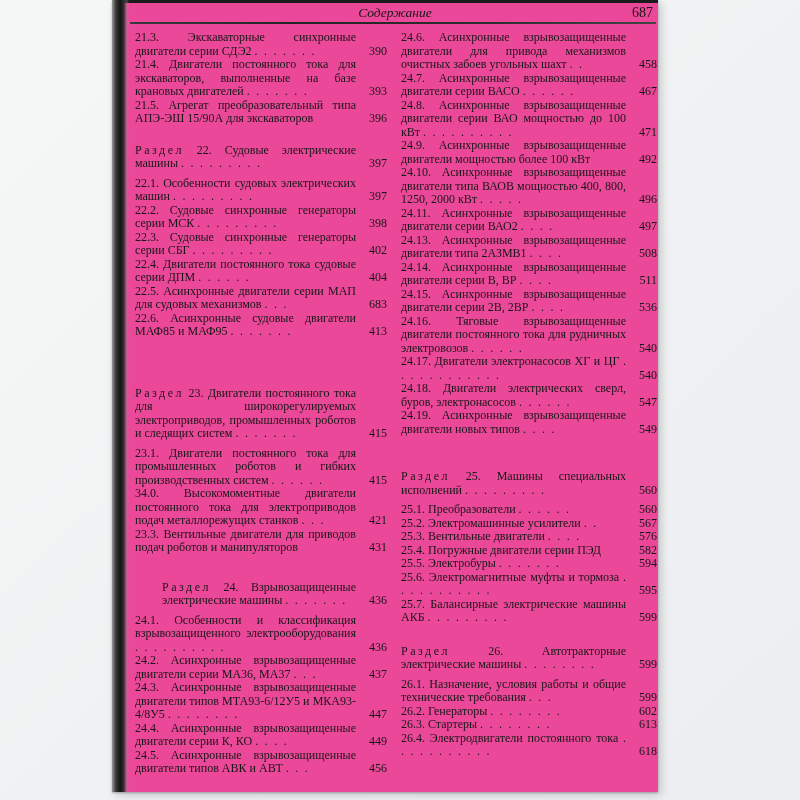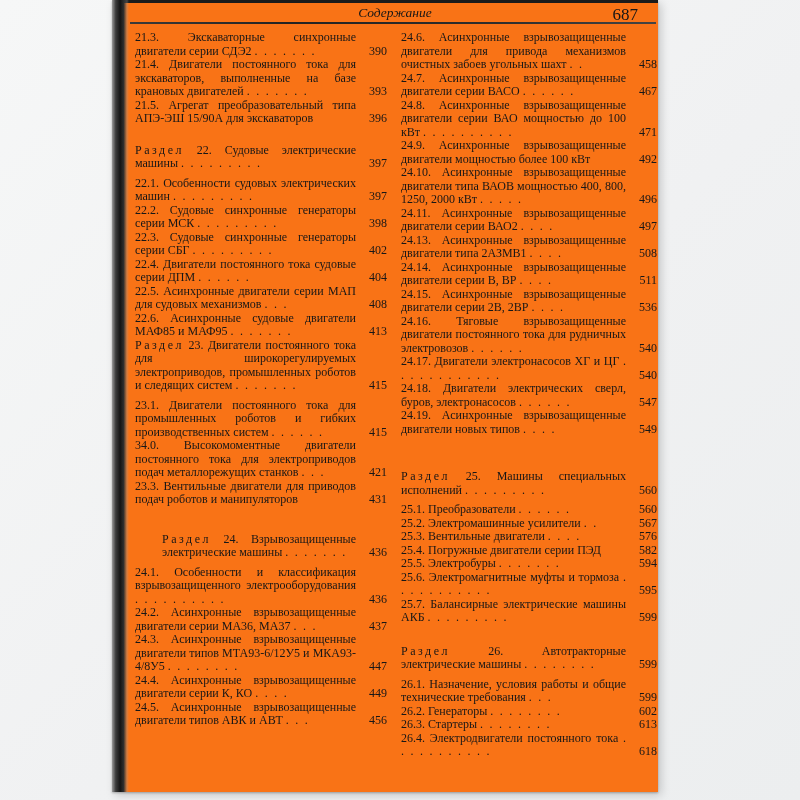--- a/index.html
+++ b/index.html
@@ -9,41 +9,41 @@
     overflow: hidden;
     font-family: "Liberation Serif", "DejaVu Serif", serif;
   }
   .backdrop {
     position: absolute; inset: 0;
     background: linear-gradient(135deg, #f6f7f7 0%, #f0f1f2 55%, #eceeef 100%);
   }
   .page-wrap {
     position: absolute; left: 112px; top: 0;
     width: 546px; height: 792px;
-    background: #f97316;
+    background: #ec4899;
     overflow: hidden;
     box-shadow: 3px 3px 9px rgba(0,0,0,0.18), 0 1px 2px rgba(0,0,0,0.25);
   }
   .binding-shadow {
     position: absolute; left: 0; top: 0; bottom: 0; width: 17px;
     background: linear-gradient(90deg,
       #9b9b9b 0%, #3c3c3c 22%, #141414 48%, #2e2e2e 68%,
       rgba(150,150,150,0.35) 88%, rgba(255,255,255,0) 100%);
   }
   .top-edge {
     position: absolute; top: 0; left: 0; right: 0; height: 3px;
     background: #1b1b1b;
   }
   .header-title {
     position: absolute; top: 5px; left: 22px; width: 522px;
     text-align: center; font-style: italic; font-size: 13.5px; color: #161616;
   }
   .header-pagenum {
-    position: absolute; top: 5px; right: 20px;
-    font-size: 17px; color: #161616; font-family: Liberation Serif, serif;
+    position: absolute; top: 5px; right: 5px;
+    font-size: 14px; color: #161616; font-family: Liberation Serif, serif;
   }
   .header-rule {
     position: absolute; top: 22px; left: 18px; right: 2px; height: 2px;
     background: linear-gradient(90deg, #3a3a3a, #232323 30%, #2e2e2e 70%, #444);
   }
   .toc-col {
     position: absolute; top: 31px;
     color: #171717;
   }
   .col-left  { left: 23px;  width: 252px; }
@@ -79,23 +79,23 @@
 
   <div class="toc-col col-left" id="col-left">
       <div class="entry"><span class="etext">21.3. Экскаваторные синхронные двигатели серии СДЭ2</span> <span class="dots">. . . . . . .</span><span class="page">390</span></div>
       <div class="entry"><span class="etext">21.4. Двигатели постоянного тока для экскаваторов, выполненные на базе крановых двигателей</span> <span class="dots">. . . . . . .</span><span class="page">393</span></div>
       <div class="entry"><span class="etext">21.5. Агрегат преобразовательный типа АПЭ-ЭШ 15/90А для экскаваторов</span><span class="page">396</span></div>
       <div class="entry section" style="margin-top: 18px;"><span class="sec-word">Раздел</span> <span class="sec-num">22.</span> <span class="sec-title">Судовые электрические машины</span> <span class="dots">. . . . . . . . .</span><span class="page">397</span></div>
       <div class="entry"><span class="etext">22.1. Особенности судовых электрических машин</span> <span class="dots">. . . . . . . . .</span><span class="page">397</span></div>
       <div class="entry"><span class="etext">22.2. Судовые синхронные генераторы серии МСК</span> <span class="dots">. . . . . . . . .</span><span class="page">398</span></div>
       <div class="entry"><span class="etext">22.3. Судовые синхронные генераторы серии СБГ</span> <span class="dots">. . . . . . . . .</span><span class="page">402</span></div>
       <div class="entry"><span class="etext">22.4. Двигатели постоянного тока судовые серии ДПМ</span> <span class="dots">. . . . . .</span><span class="page">404</span></div>
-      <div class="entry"><span class="etext">22.5. Асинхронные двигатели серии МАП для судовых механизмов</span> <span class="dots">. . .</span><span class="page">408</span></div>
+      <div class="entry"><span class="etext">22.5. Асинхронные двигатели серии МАП для судовых механизмов</span> <span class="dots">. . .</span><span class="page">683</span></div>
       <div class="entry"><span class="etext">22.6. Асинхронные судовые двигатели МАФ85 и МАФ95</span> <span class="dots">. . . . . . .</span><span class="page">413</span></div>
-      <div class="entry section" style=""><span class="sec-word">Раздел</span> <span class="sec-num">23.</span> <span class="sec-title">Двигатели постоянного тока для широкорегулируемых электроприводов, промышленных роботов и следящих систем</span> <span class="dots">. . . . . . .</span><span class="page">415</span></div>
+      <div class="entry section" style="margin-top: 48px;"><span class="sec-word">Раздел</span> <span class="sec-num">23.</span> <span class="sec-title">Двигатели постоянного тока для широкорегулируемых электроприводов, промышленных роботов и следящих систем</span> <span class="dots">. . . . . . .</span><span class="page">415</span></div>
       <div class="entry"><span class="etext">23.1. Двигатели постоянного тока для промышленных роботов и гибких производственных систем</span> <span class="dots">. . . . . .</span><span class="page">415</span></div>
       <div class="entry"><span class="etext">34.0. Высокомоментные двигатели постоянного тока для электроприводов подач металлорежущих станков</span> <span class="dots">. . .</span><span class="page">421</span></div>
       <div class="entry"><span class="etext">23.3. Вентильные двигатели для приводов подач роботов и манипуляторов</span><span class="page">431</span></div>
       <div class="entry section" style="margin-top: 26px; margin-left: 27px;"><span class="sec-word">Раздел</span> <span class="sec-num">24.</span> <span class="sec-title">Взрывозащищенные электрические машины</span> <span class="dots">. . . . . . .</span><span class="page">436</span></div>
       <div class="entry"><span class="etext">24.1. Особенности и классификация взрывозащищенного электрооборудования</span> <span class="dots">. . . . . . . . . .</span><span class="page">436</span></div>
       <div class="entry"><span class="etext">24.2. Асинхронные взрывозащищенные двигатели серии МА36, МА37</span> <span class="dots">. . .</span><span class="page">437</span></div>
       <div class="entry"><span class="etext">24.3. Асинхронные взрывозащищенные двигатели типов МТА93-6/12У5 и МКА93-4/8У5</span> <span class="dots">. . . . . . . .</span><span class="page">447</span></div>
       <div class="entry"><span class="etext">24.4. Асинхронные взрывозащищенные двигатели серии К, КО</span> <span class="dots">. . . .</span><span class="page">449</span></div>
       <div class="entry"><span class="etext">24.5. Асинхронные взрывозащищенные двигатели типов АВК и АВТ</span> <span class="dots">. . .</span><span class="page">456</span></div>
     </div>

